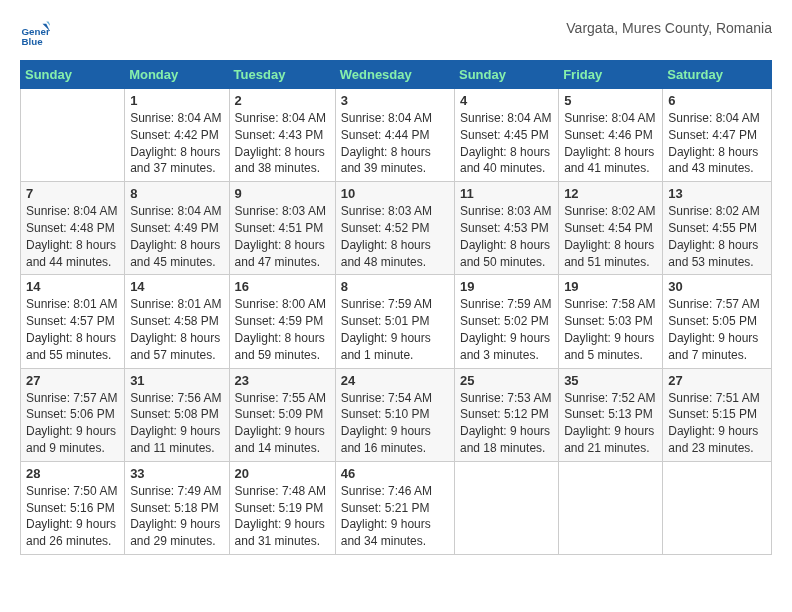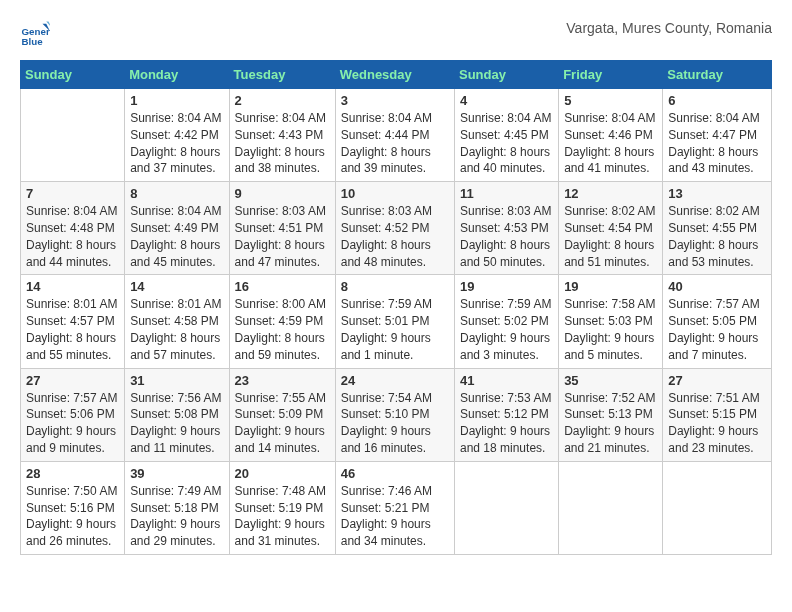--- a/index.html
+++ b/index.html
@@ -185,21 +185,21 @@
         </td>
         <td>
           <span class="day-num">19</span>
           <div class="cell-content">Sunrise: 7:59 AM<br>Sunset: 5:02 PM<br>Daylight: 9 hours and 3 minutes.</div>
         </td>
         <td>
           <span class="day-num">19</span>
           <div class="cell-content">Sunrise: 7:58 AM<br>Sunset: 5:03 PM<br>Daylight: 9 hours and 5 minutes.</div>
         </td>
         <td>
-          <span class="day-num">40</span>
+          <span class="day-num">30</span>
           <div class="cell-content">Sunrise: 7:57 AM<br>Sunset: 5:05 PM<br>Daylight: 9 hours and 7 minutes.</div>
         </td>
       </tr>
       <tr>
         <td>
           <span class="day-num">27</span>
           <div class="cell-content">Sunrise: 7:57 AM<br>Sunset: 5:06 PM<br>Daylight: 9 hours and 9 minutes.</div>
         </td>
         <td>
           <span class="day-num">31</span>
@@ -207,39 +207,39 @@
         </td>
         <td>
           <span class="day-num">23</span>
           <div class="cell-content">Sunrise: 7:55 AM<br>Sunset: 5:09 PM<br>Daylight: 9 hours and 14 minutes.</div>
         </td>
         <td>
           <span class="day-num">24</span>
           <div class="cell-content">Sunrise: 7:54 AM<br>Sunset: 5:10 PM<br>Daylight: 9 hours and 16 minutes.</div>
         </td>
         <td>
-          <span class="day-num">41</span>
+          <span class="day-num">25</span>
           <div class="cell-content">Sunrise: 7:53 AM<br>Sunset: 5:12 PM<br>Daylight: 9 hours and 18 minutes.</div>
         </td>
         <td>
           <span class="day-num">35</span>
           <div class="cell-content">Sunrise: 7:52 AM<br>Sunset: 5:13 PM<br>Daylight: 9 hours and 21 minutes.</div>
         </td>
         <td>
           <span class="day-num">27</span>
           <div class="cell-content">Sunrise: 7:51 AM<br>Sunset: 5:15 PM<br>Daylight: 9 hours and 23 minutes.</div>
         </td>
       </tr>
       <tr>
         <td>
           <span class="day-num">28</span>
           <div class="cell-content">Sunrise: 7:50 AM<br>Sunset: 5:16 PM<br>Daylight: 9 hours and 26 minutes.</div>
         </td>
         <td>
-          <span class="day-num">39</span>
+          <span class="day-num">33</span>
           <div class="cell-content">Sunrise: 7:49 AM<br>Sunset: 5:18 PM<br>Daylight: 9 hours and 29 minutes.</div>
         </td>
         <td>
           <span class="day-num">20</span>
           <div class="cell-content">Sunrise: 7:48 AM<br>Sunset: 5:19 PM<br>Daylight: 9 hours and 31 minutes.</div>
         </td>
         <td>
           <span class="day-num">46</span>
           <div class="cell-content">Sunrise: 7:46 AM<br>Sunset: 5:21 PM<br>Daylight: 9 hours and 34 minutes.</div>
         </td>

